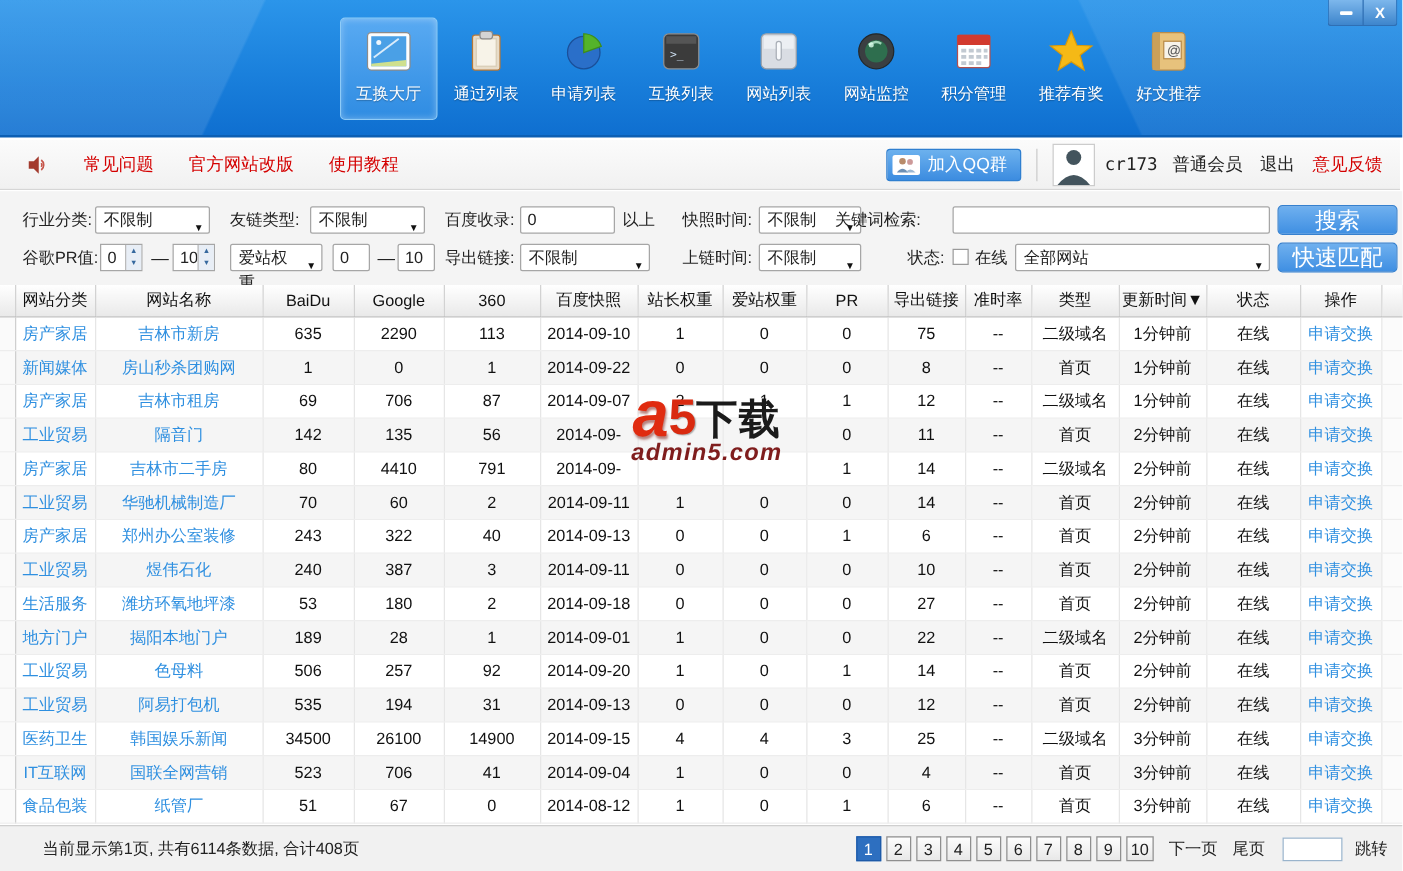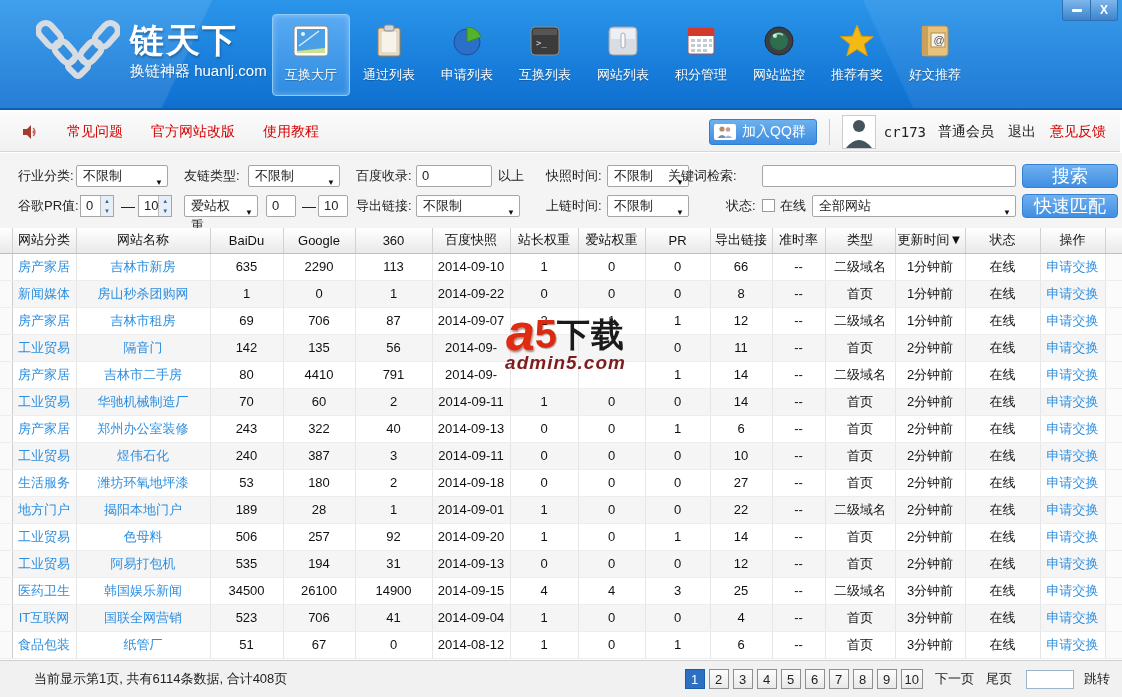--- a/index.html
+++ b/index.html
@@ -105,35 +105,20 @@
   .pg-text { margin-left:12px; font-size:13px; cursor:pointer; }
   .jump-input { width:48px; height:19px; margin-left:14px; border:1px solid #9ab4cc; background:#fff; font-family:inherit; font-size:13px; padding:0 4px; }
   .jump-label { margin-left:10px; font-size:13px; cursor:pointer; }
 </style>
 </head>
 <body>
 
 <div id="app">
 
   <div class="header">
-    <div class="logo">
-      <svg width="84" height="62" viewBox="0 0 84 62">
-        <g fill="none" stroke="#d7dce2" stroke-width="6" stroke-linejoin="round">
-          <rect x="6" y="2" width="15" height="27" rx="7.5" transform="rotate(-42 13 15)"></rect>
-          <rect x="63" y="2" width="15" height="27" rx="7.5" transform="rotate(42 71 15)"></rect>
-          <rect x="22" y="20" width="14" height="24" rx="7" transform="rotate(-42 29 32)"></rect>
-          <rect x="48" y="20" width="14" height="24" rx="7" transform="rotate(42 55 32)"></rect>
-          <rect x="34" y="38" width="16" height="16" rx="3" transform="rotate(45 42 46)"></rect>
-        </g>
-      </svg>
-      <div class="logo-text">
-        <div class="logo-title">链天下</div>
-        <div class="logo-sub">换链神器 huanlj.com</div>
-      </div>
-    </div>
     <div class="nav">
         <div class="nav-item active">
           <span class="nav-icon">
             <svg width="36" height="34" viewBox="0 0 36 34">
               <rect x="1" y="2" width="34" height="30" rx="3" fill="#fdfdfd" stroke="#8b8b8b"></rect>
               <rect x="4" y="5" width="28" height="24" fill="#4aa0e6"></rect>
               <path d="M4 29 L32 29 L32 24 L4 27 Z" fill="#cfe08e"></path>
               <path d="M6 22 L26 7" stroke="#fff" stroke-width="1.5" opacity="0.8"></path>
               <circle cx="10" cy="10" r="2" fill="#fff" opacity="0.9"></circle>
             </svg>
@@ -171,20 +156,31 @@
         </div>
         <div class="nav-item">
           <span class="nav-icon">
             <svg width="34" height="34" viewBox="0 0 34 34">
               <rect x="3" y="3" width="28" height="28" rx="4" fill="#d9dde3" stroke="#9aa0a8"></rect>
               <rect x="5" y="5" width="24" height="10" fill="#eceff3"></rect>
               <rect x="15" y="9" width="4" height="15" rx="2" fill="#f8fafc" stroke="#a8aeb6"></rect>
             </svg>
           </span>
           <span class="nav-label">网站列表</span>
+        </div>
+        <div class="nav-item">
+          <span class="nav-icon">
+            <svg width="34" height="34" viewBox="0 0 34 34">
+              <circle cx="17" cy="17" r="14" fill="#3a3f42" stroke="#23272a"></circle>
+              <circle cx="17" cy="17" r="9" fill="#2e6e4e"></circle>
+              <path d="M11 12 a8 8 0 0 1 10 -1" stroke="#9fd4b8" stroke-width="2" fill="none"></path>
+              <circle cx="13" cy="12" r="2" fill="#dfe" opacity="0.8"></circle>
+            </svg>
+          </span>
+          <span class="nav-label">网站监控</span>
         </div>
         <div class="nav-item">
           <span class="nav-icon">
             <svg width="34" height="34" viewBox="0 0 34 34">
               <rect x="4" y="4" width="26" height="26" rx="2" fill="#fff" stroke="#b05050"></rect>
               <rect x="4" y="4" width="26" height="8" fill="#d23a2e"></rect>
               <g fill="#c2cad2">
                 <rect x="7" y="15" width="4" height="3"></rect>
                 <rect x="13" y="15" width="4" height="3"></rect>
                 <rect x="19" y="15" width="4" height="3"></rect>
@@ -193,31 +189,20 @@
                 <rect x="13" y="20" width="4" height="3"></rect>
                 <rect x="19" y="20" width="4" height="3"></rect>
                 <rect x="25" y="20" width="3" height="3"></rect>
                 <rect x="7" y="25" width="4" height="3"></rect>
                 <rect x="13" y="25" width="4" height="3"></rect>
                 <rect x="19" y="25" width="4" height="3"></rect>
               </g>
             </svg>
           </span>
           <span class="nav-label">积分管理</span>
-        </div>
-        <div class="nav-item">
-          <span class="nav-icon">
-            <svg width="34" height="34" viewBox="0 0 34 34">
-              <circle cx="17" cy="17" r="14" fill="#3a3f42" stroke="#23272a"></circle>
-              <circle cx="17" cy="17" r="9" fill="#2e6e4e"></circle>
-              <path d="M11 12 a8 8 0 0 1 10 -1" stroke="#9fd4b8" stroke-width="2" fill="none"></path>
-              <circle cx="13" cy="12" r="2" fill="#dfe" opacity="0.8"></circle>
-            </svg>
-          </span>
-          <span class="nav-label">网站监控</span>
         </div>
         <div class="nav-item">
           <span class="nav-icon">
             <svg width="36" height="34" viewBox="0 0 36 34">
               <path d="M18 1 L22.5 12.2 L34.5 12.8 L25 20.2 L28.3 32 L18 25.4 L7.7 32 L11 20.2 L1.5 12.8 L13.5 12.2 Z" fill="#f5b916" stroke="#d99a0a"></path>
             </svg>
           </span>
           <span class="nav-label">推荐有奖</span>
         </div>
         <div class="nav-item">
@@ -381,21 +366,21 @@
             <td class="edge-l"></td>
             <td class="blue">房产家居</td>
             <td class="blue">吉林市新房</td>
             <td>635</td>
             <td>2290</td>
             <td>113</td>
             <td>2014-09-10</td>
             <td>1</td>
             <td>0</td>
             <td>0</td>
-            <td>66</td>
+            <td>75</td>
             <td>--</td>
             <td>二级域名</td>
             <td>1分钟前</td>
             <td>在线</td>
             <td class="link">申请交换</td>
             <td class="edge-r"></td>
           </tr>
           <tr class="even">
             <td class="edge-l"></td>
             <td class="blue">新闻媒体</td>

